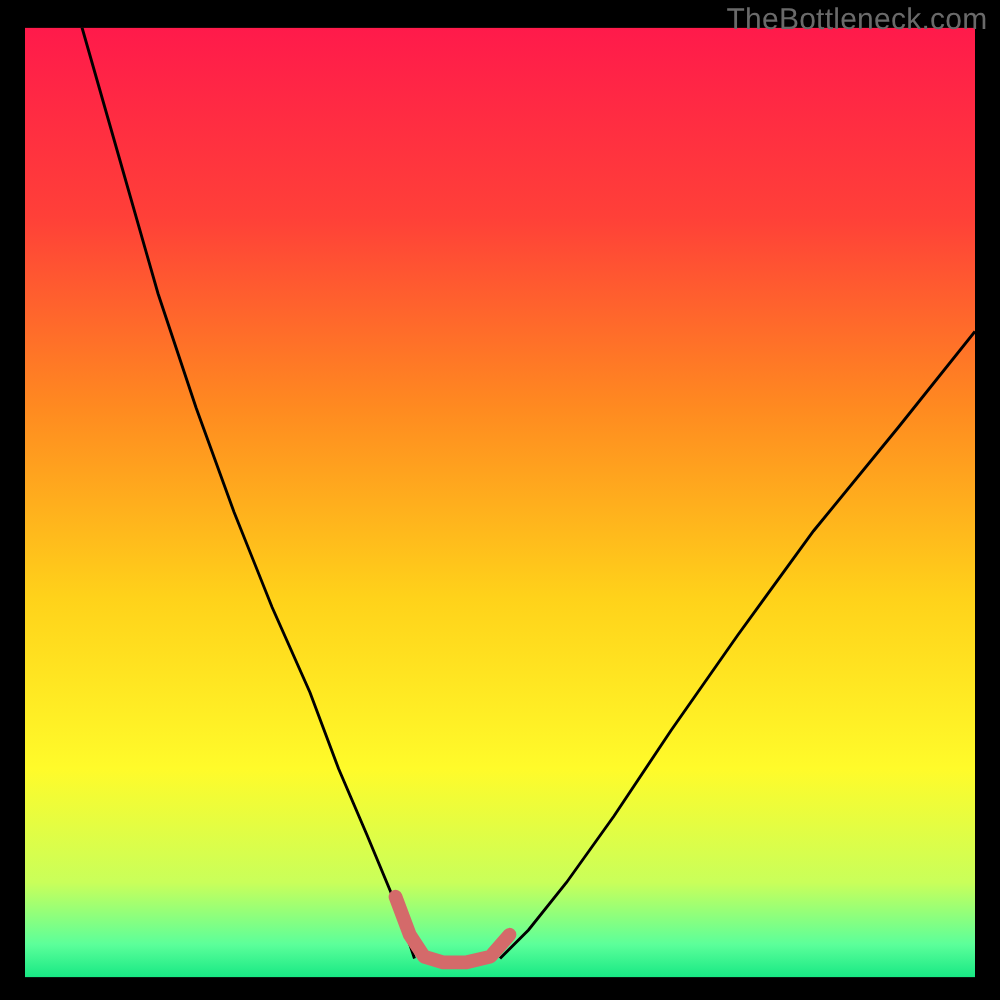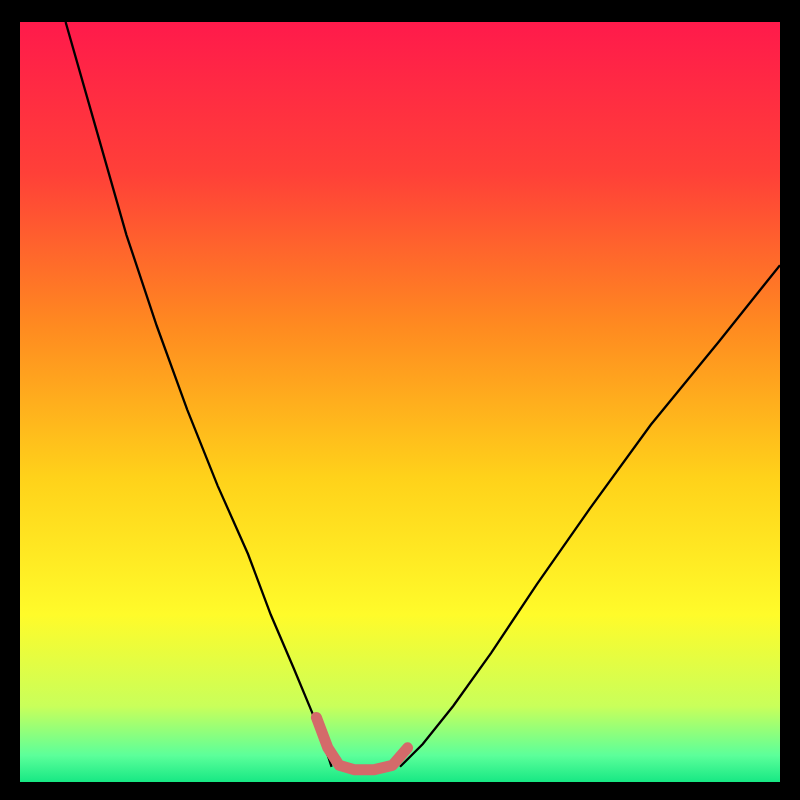--- a/index.html
+++ b/index.html
@@ -45,20 +45,21 @@
     position: absolute;
     left: 0; top: 0;
     width: 760px;
     height: 760px;
   }
 </style>
 </head>
 <body>
 
 <div class="frame">
+  <div class="watermark">TheBottleneck.com</div>
   <div class="plot">
     <svg class="gradient" viewBox="0 0 760 760" preserveAspectRatio="none">
       <defs>
         <linearGradient id="bg" x1="0" y1="0" x2="0" y2="1">
             <stop offset="0%" stop-color="#ff1a4b"></stop>
             <stop offset="20%" stop-color="#ff4038"></stop>
             <stop offset="40%" stop-color="#ff8a20"></stop>
             <stop offset="60%" stop-color="#ffd21a"></stop>
             <stop offset="78%" stop-color="#fffb2a"></stop>
             <stop offset="90%" stop-color="#c9ff5a"></stop>

